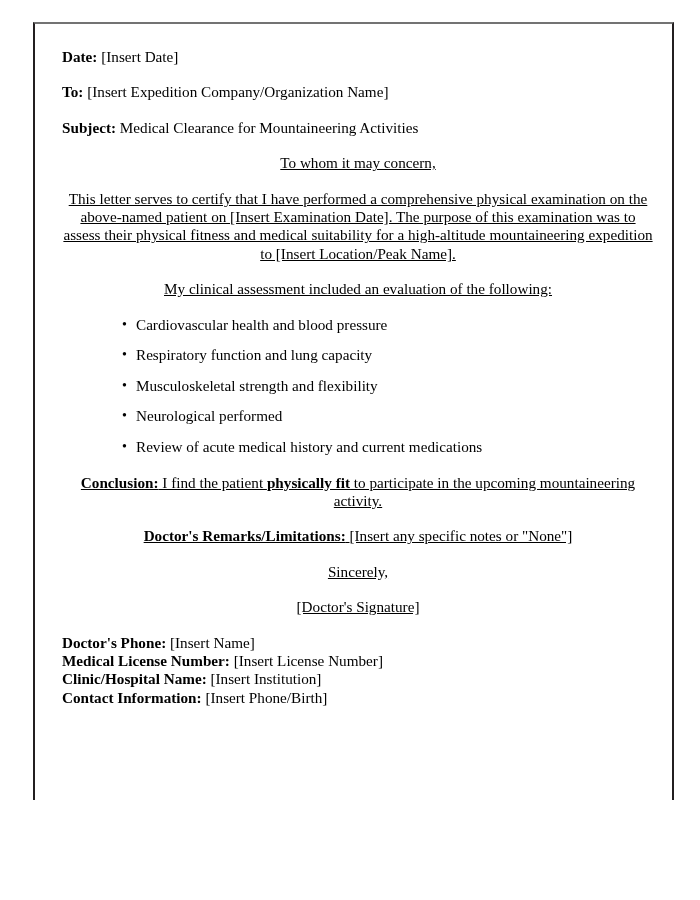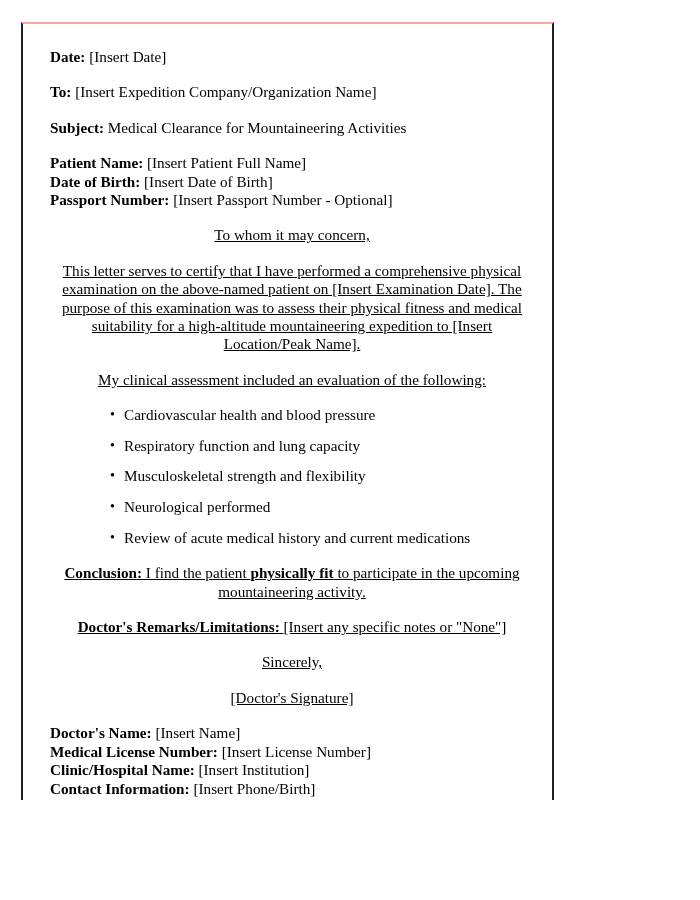--- a/index.html
+++ b/index.html
@@ -12,27 +12,27 @@
     height: 900px;
     font-family: "Liberation Serif", "DejaVu Serif", serif;
     color: #000000;
     overflow: hidden;
     position: relative;
   }
 
   
   .page-sheet {
     position: absolute;
-    left: 21px;
+    left: 33px;
     top: 22px;
-    width: 533px;
+    width: 641px;
     height: 778px;
     box-sizing: border-box;
     border-left: 2px solid #231f20;
-    border-top: 2px solid #fca5a5;
+    border-top: 2px solid #737373;
     border-right: 2px solid #231f20;
     border-bottom: none;
     background: #ffffff;
     overflow: hidden;
   }
 
   .page-body {
     padding: 24px 18px 0 27px;
     font-size: 15.2px;
     line-height: 18.4px;
@@ -87,25 +87,20 @@
     </div>
 
     <div class="block">
       <p class="line"><span class="label">To:</span> <span>[Insert Expedition Company/Organization Name]</span></p>
     </div>
 
     <div class="block">
       <p class="line"><span class="label">Subject:</span> <span>Medical Clearance for Mountaineering Activities</span></p>
     </div>
 
-    <div class="block">
-      <p class="line"><span class="label">Patient Name:</span> <span>[Insert Patient Full Name]</span></p>
-      <p class="line"><span class="label">Date of Birth:</span> <span>[Insert Date of Birth]</span></p>
-      <p class="line"><span class="label">Passport Number:</span> <span>[Insert Passport Number - Optional]</span></p>
-    </div>
 
     <p class="para">To whom it may concern,</p>
 
     <p class="para">This letter serves to certify that I have performed a comprehensive physical examination on the above-named patient on [Insert Examination Date]. The purpose of this examination was to assess their physical fitness and medical suitability for a high-altitude mountaineering expedition to [Insert Location/Peak Name].</p>
 
     <p class="para">My clinical assessment included an evaluation of the following:</p>
 
     <ul class="bullets">
       <li>Cardiovascular health and blood pressure</li>
       <li>Respiratory function and lung capacity</li>
@@ -117,20 +112,20 @@
 
     <p class="para"><span class="label">Conclusion:</span><span> I find the patient </span><span class="label">physically fit</span><span> to participate in the upcoming mountaineering activity.</span></p>
 
     <p class="para"><span class="label">Doctor's Remarks/Limitations:</span> <span>[Insert any specific notes or "None"]</span></p>
 
     <p class="para">Sincerely,</p>
 
     <p class="para">[Doctor's Signature]</p>
 
     <div class="block closing-block">
-      <p class="line"><span class="label">Doctor's Name:</span> <span>[Insert Name]</span></p>
+      <p class="line"><span class="label">Doctor's Phone:</span> <span>[Insert Name]</span></p>
       <p class="line"><span class="label">Medical License Number:</span> <span>[Insert License Number]</span></p>
       <p class="line"><span class="label">Clinic/Hospital Name:</span> <span>[Insert Institution]</span></p>
       <p class="line"><span class="label">Contact Information:</span> <span>[Insert Phone/Birth]</span></p>
     </div>
 
   </div>
 </div>
 
 </body></html>

